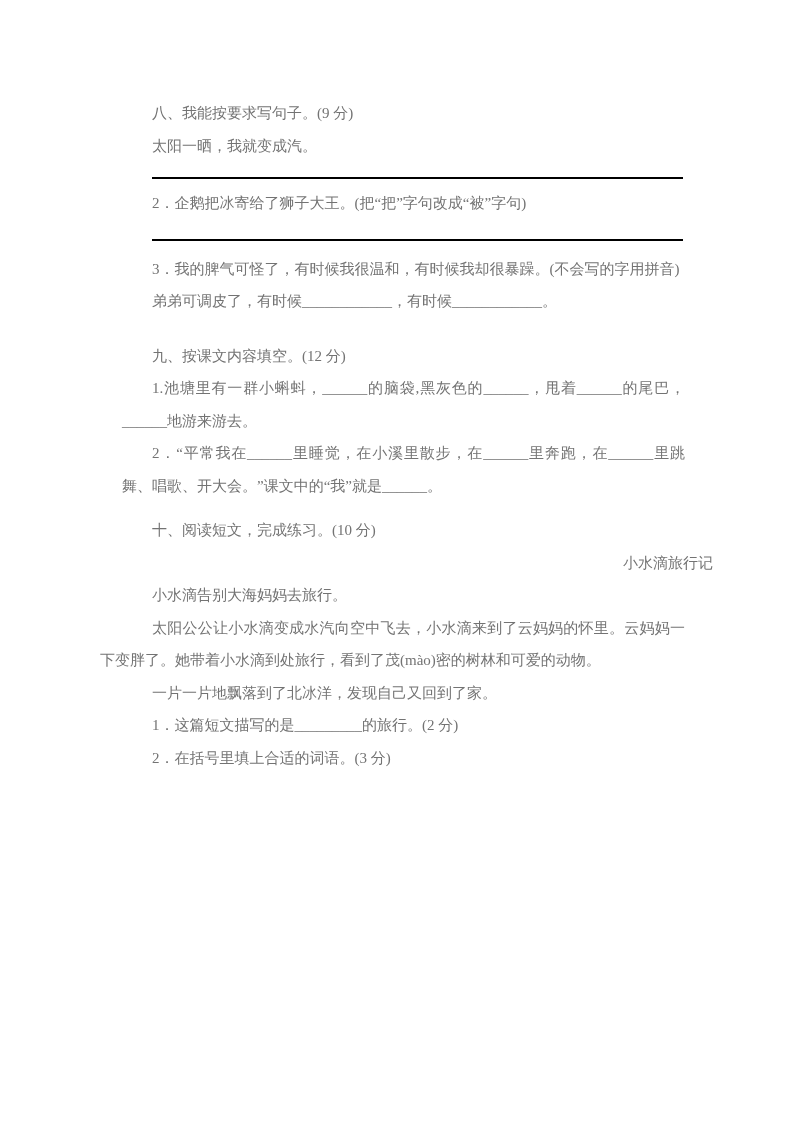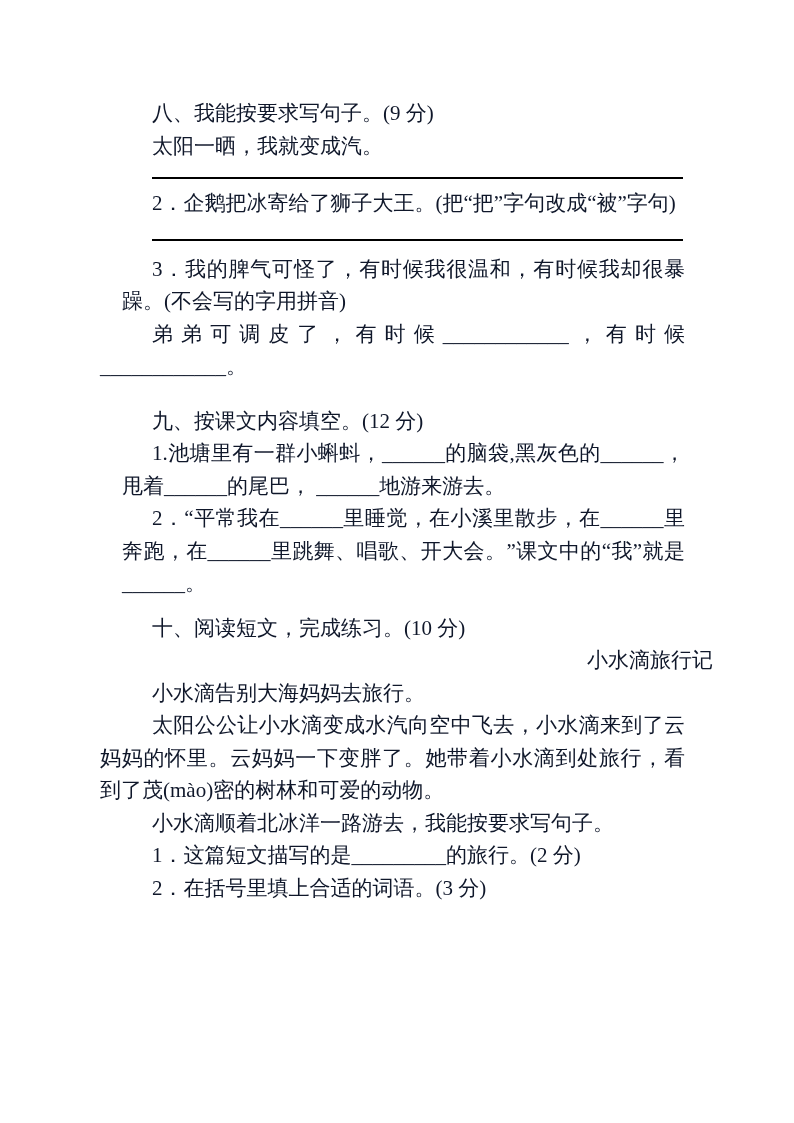--- a/index.html
+++ b/index.html
@@ -5,23 +5,23 @@
   html, body {
     margin: 0;
     padding: 0;
     background: #ffffff;
   }
   .page {
     position: relative;
     width: 794px;
     height: 1123px;
     background: #ffffff;
-    color: #0f172a;
+    color: #737373;
     font-family: "Liberation Serif", "DejaVu Serif", serif;
-    font-size: 21px;
+    font-size: 15px;
     line-height: 32.5px;
     overflow: hidden;
     box-sizing: border-box;
     padding: 97px 109px 0 100px;
   }
   .ln {
     margin: 0;
     text-align: justify;
   }
   .indent { text-indent: 52px; }
@@ -70,19 +70,19 @@
 
   <p class="ln indent sec10">十、阅读短文，完成练习。(10 分)</p>
 
   <p class="ln passage-title">小水滴旅行记</p>
 
   <p class="ln indent">小水滴告别大海妈妈去旅行。</p>
 
   <p class="ln indent">太阳公公让小水滴变成水汽向空中飞去，小水滴来到了云妈妈的怀里。云妈妈一下变胖了。她带着小水滴到处旅行，看到了茂(mào)密的树林和可爱的动物。</p>
 
 
-  <p class="ln indent">小水滴顺着北冰洋一路游去，我能按要求写句子。</p>
+  <p class="ln indent">一片一片地飘落到了北冰洋，发现自己又回到了家。</p>
 
   <p class="ln indent">1．这篇短文描写的是_________的旅行。(2 分)</p>
 
   <p class="ln indent">2．在括号里填上合适的词语。(3 分)</p>
 
 </div>
 
 </body></html>

